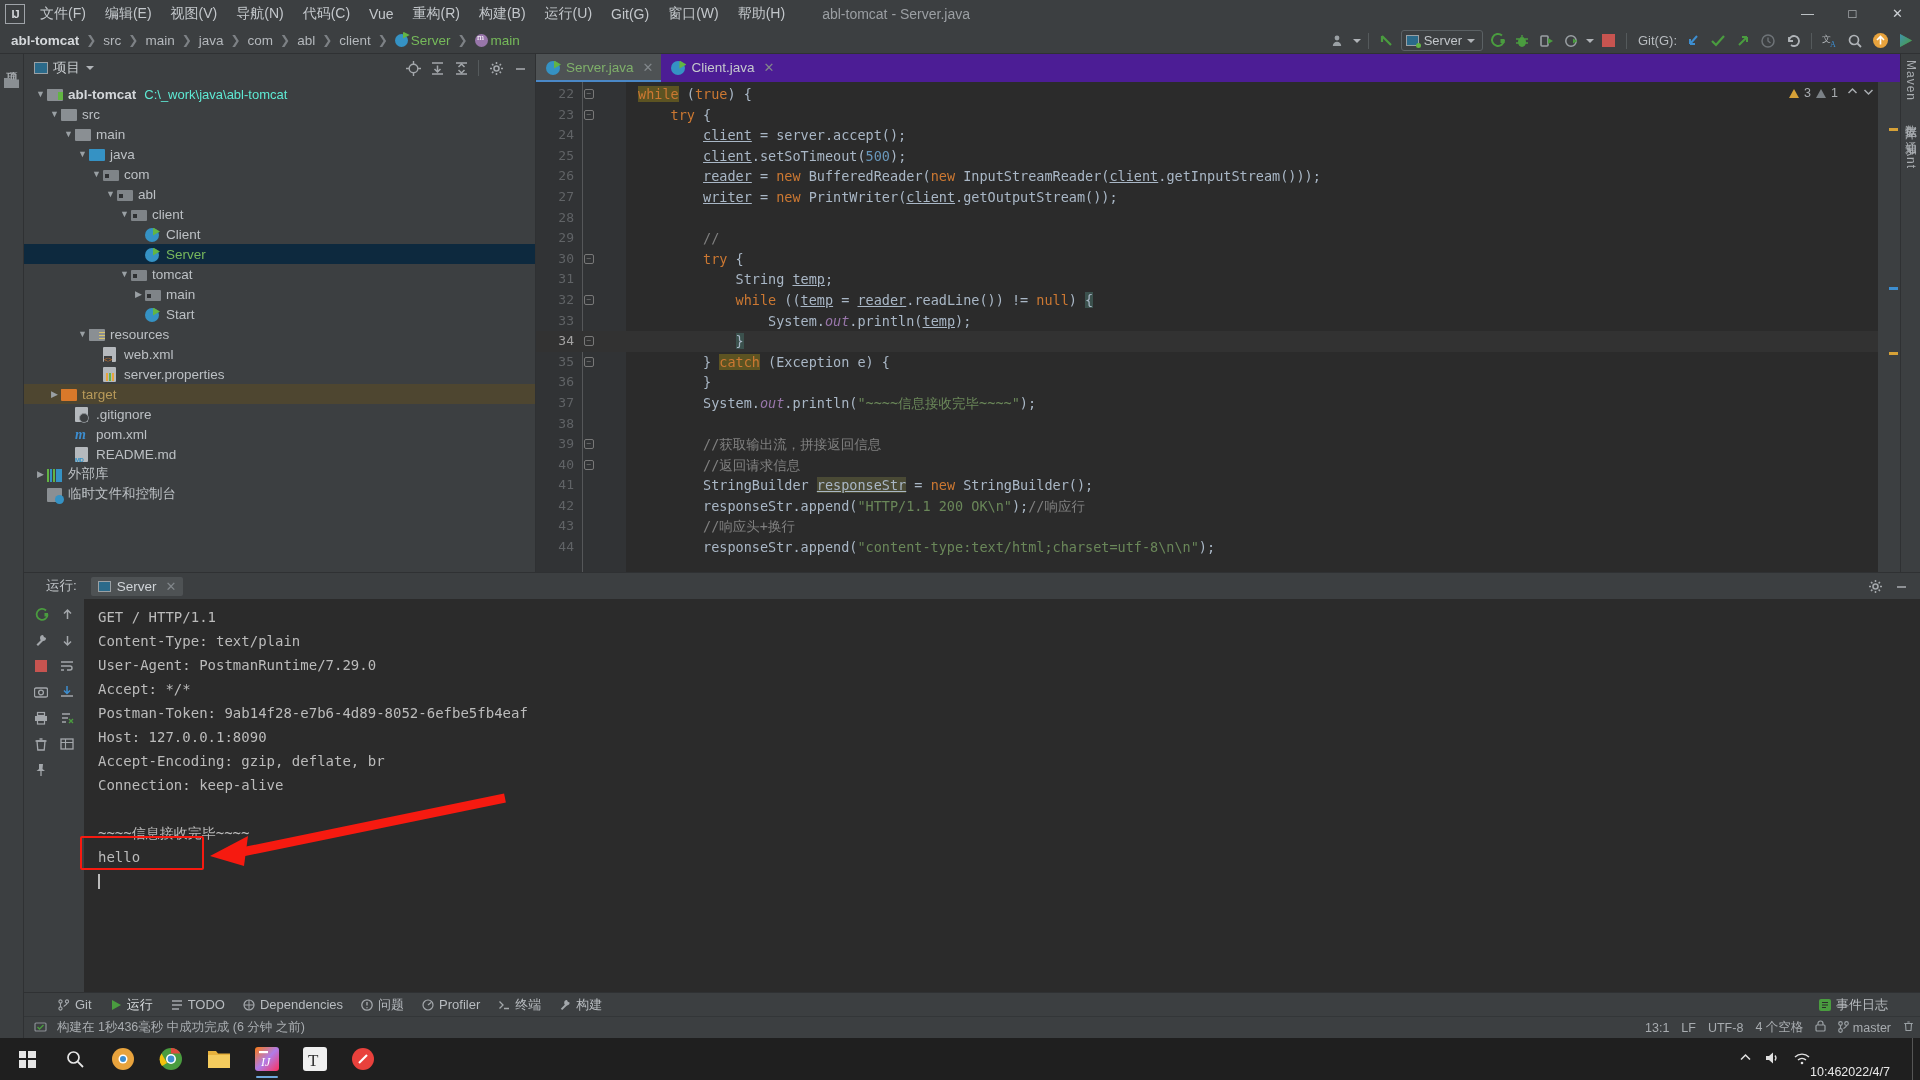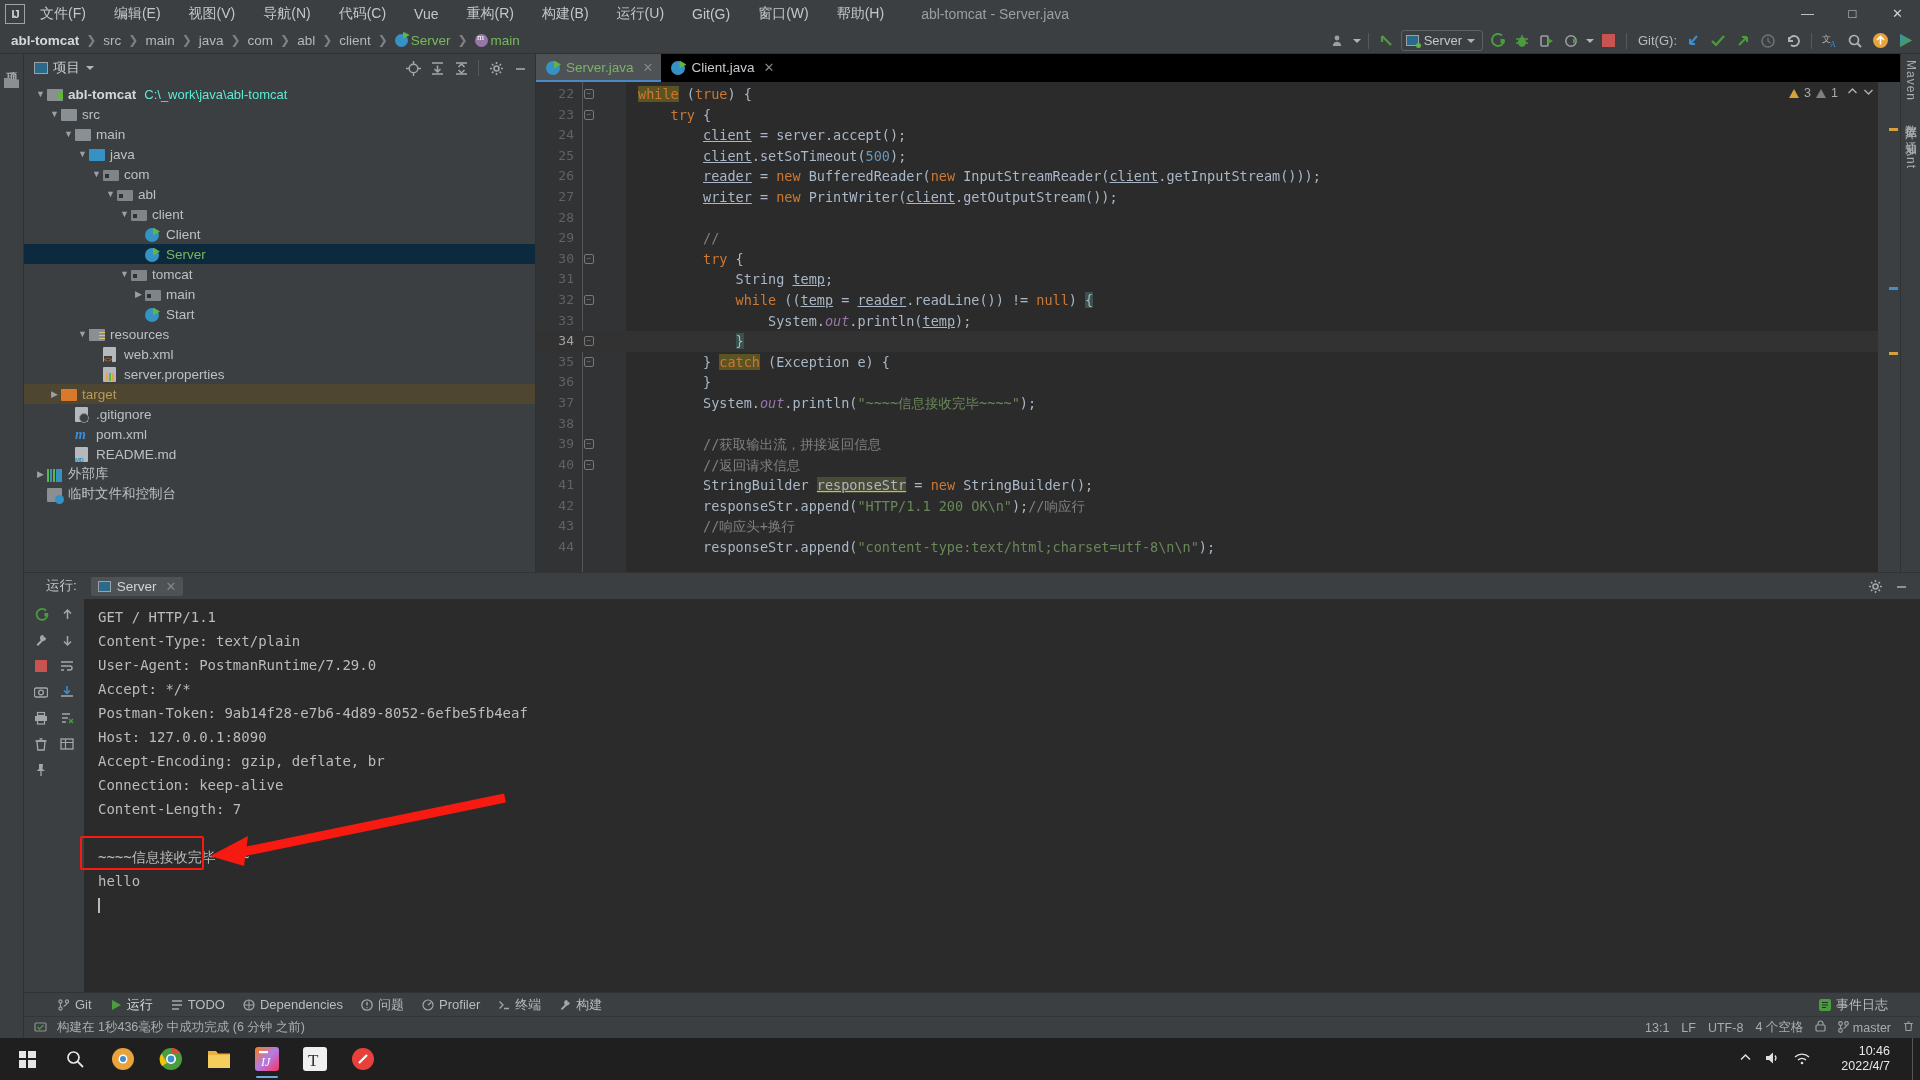--- a/index.html
+++ b/index.html
@@ -16,21 +16,21 @@
   
   .titlebar {
     height:27px; background:#3c3f41; display:flex; align-items:center;
     flex:0 0 27px; position:relative;
   }
   .ij-logo {
     width:20px; height:20px; margin:0 6px 0 5px; border:1.5px solid #9fa3a8;
     display:flex; align-items:center; justify-content:center;
     font-size:11px; font-weight:bold; color:#d7dadd; letter-spacing:-1px;
   }
-  .menu { display:flex; align-items:center; gap:10px; }
+  .menu { display:flex; align-items:center; gap:1px; }
   .menu-item {
     padding:3px 9px; font-size:14px; color:#c3c7cb; white-space:nowrap; cursor:default;
   }
   .win-title {
     margin-left:28px; font-size:14px; color:#9b9fa3; white-space:nowrap;
   }
   .win-ctrl { position:absolute; right:0; top:0; height:27px; display:flex; }
   .win-btn { width:45px; height:27px; display:flex; align-items:center; justify-content:center; color:#cdd1d5; font-size:13px; }
 
   
@@ -128,21 +128,21 @@
   .scratch { width:15px; height:14px; background:#8a8f93; border-radius:1px; margin-top:1px; }
   .scratch:after { content:''; position:absolute; right:-2px; bottom:-2px; width:9px; height:9px; border-radius:50%; background:#3592c4; }
   .nlabel { color:#bcc0c4; }
   .nlabel.bold { font-weight:bold; color:#d4d7da; }
   .nlabel.green { color:#78b85c; }
   .nlabel.orange { color:#b89a5a; }
   .npath { color:#5eead4; margin-left:8px; font-size:13px; }
 
   
   .editor { flex:1 1 auto; display:flex; flex-direction:column; min-width:0; background:#2b2b2b; }
-  .tabs { height:28px; flex:0 0 28px; background:#000000; display:flex; align-items:stretch; }
+  .tabs { height:28px; flex:0 0 28px; background:#4c1d95; display:flex; align-items:stretch; }
   .tab {
     display:flex; align-items:center; gap:6px; padding:0 8px 0 10px; font-size:13.5px;
     border-bottom:2px solid transparent; cursor:default; white-space:nowrap;
   }
   .tab.active { background:#4e5254; border-bottom-color:#4a88c7; }
   .tab-x { color:#82878b; font-size:13px; margin-left:3px; }
   .tab .jcls { position:relative; }
 
   .ed-body { flex:1 1 auto; display:flex; position:relative; min-height:0; overflow:hidden; }
   .gutter {
@@ -240,21 +240,21 @@
   .sb-i { cursor:default; }
 
   
   .taskbar {
     height:42px; flex:0 0 42px; background:#1f1f1f; display:flex; align-items:center;
     padding-left:4px; gap:2px; position:relative;
   }
   .tb-item { width:46px; height:42px; display:flex; align-items:center; justify-content:center; position:relative; }
   .tb-item.run:after { content:''; position:absolute; bottom:2px; left:50%; transform:translateX(-50%); width:22px; height:2.5px; background:#6fa8dc; border-radius:2px; }
   .clock {
-    position:absolute; right:30px; top:0; height:42px; display:flex; flex-direction:column;
+    position:absolute; right:30px; top:0; height:42px; display:flex; flex-direction:row;
     justify-content:center; align-items:flex-end; color:#e8e8e8; font-size:12.5px; line-height:15px;
   }
   .tray { position:absolute; right:110px; top:0; height:42px; display:flex; align-items:center; gap:13px; color:#e0e0e0; }
   .showdesk { position:absolute; right:0; top:0; width:8px; height:42px; border-left:1px solid #555; }
   .winlogo { width:17px; height:17px; display:grid; grid-template-columns:1fr 1fr; grid-template-rows:1fr 1fr; gap:2px; }
   .winlogo i { background:#e6e6e6; display:block; }
 </style>
 </head>
 <body>
 
@@ -797,21 +797,20 @@
           </div>
           <div class="console" id="console">
               <div class="oline">GET / HTTP/1.1</div>
               <div class="oline">Content-Type: text/plain</div>
               <div class="oline">User-Agent: PostmanRuntime/7.29.0</div>
               <div class="oline">Accept: */*</div>
               <div class="oline">Postman-Token: 9ab14f28-e7b6-4d89-8052-6efbe5fb4eaf</div>
               <div class="oline">Host: 127.0.0.1:8090</div>
               <div class="oline">Accept-Encoding: gzip, deflate, br</div>
               <div class="oline">Connection: keep-alive</div>
-              <div class="oline">Content-Length: 7</div>
               <div class="oline"></div>
               <div class="oline">~~~~信息接收完毕~~~~</div>
               <div class="oline">hello</div>
               <div class="oline"><span class="caret-bar"></span></div>
             </div>
         </div>
       </div>
 
       <div class="bottombar" id="bottombar">
         <div class="bb-item">

